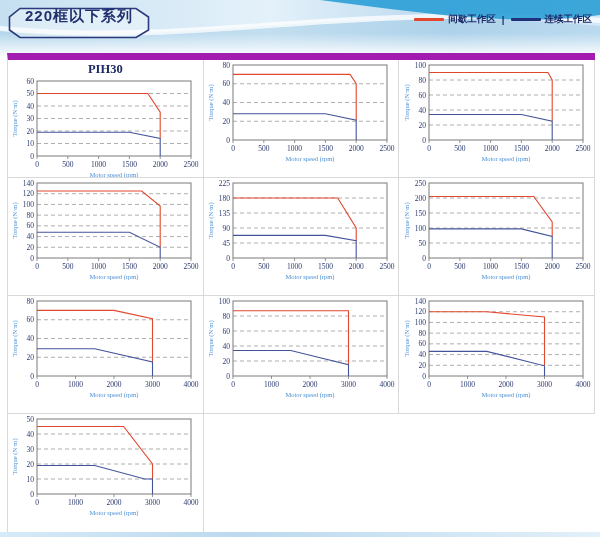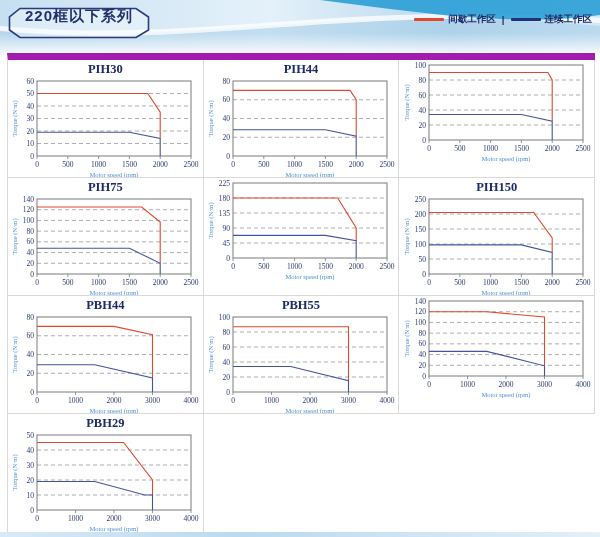--- a/index.html
+++ b/index.html
@@ -102,21 +102,20 @@
           <text x="24" y="20.1" text-anchor="end" class="tick">50</text>
           <text x="24" y="7.6" text-anchor="end" class="tick">60</text>
           <polyline points="27,17.5 137.88,17.5 150.2,36.25 150.2,62.5" fill="none" stroke="#e2482e" stroke-width="1.1"></polyline>
           <polyline points="27,56.25 119.39999999999999,56.25 150.2,62.5 150.2,80" fill="none" stroke="#44549c" stroke-width="1.1"></polyline>
           <text x="104" y="100.5" text-anchor="middle" class="axis-label">Motor speed (rpm)</text>
           <text x="7" y="42.5" text-anchor="middle" class="axis-label" transform="rotate(-90 7 42.5)">Torque (N·m)</text>
         </svg>
   </div>
 
   <div class="cell">
-    <div class="chart-title">PIH44</div>
     <svg class="chart" viewBox="0 0 190 102">
           <line x1="27" x2="181" y1="61.25" y2="61.25" stroke="#9a9a9a" stroke-width="0.8" stroke-dasharray="4 3"></line>
           <line x1="27" x2="181" y1="42.5" y2="42.5" stroke="#9a9a9a" stroke-width="0.8" stroke-dasharray="4 3"></line>
           <line x1="27" x2="181" y1="23.75" y2="23.75" stroke="#9a9a9a" stroke-width="0.8" stroke-dasharray="4 3"></line>
           <rect x="27" y="5" width="154" height="75" fill="none" stroke="#7a7a7a" stroke-width="1"></rect>
           <line x1="27" x2="27" y1="80" y2="83" stroke="#7a7a7a" stroke-width="0.8"></line>
           <text x="27" y="91" text-anchor="middle" class="tick">0</text>
           <line x1="57.8" x2="57.8" y1="80" y2="83" stroke="#7a7a7a" stroke-width="0.8"></line>
           <text x="57.8" y="91" text-anchor="middle" class="tick">500</text>
           <line x1="88.6" x2="88.6" y1="80" y2="83" stroke="#7a7a7a" stroke-width="0.8"></line>
@@ -165,21 +164,20 @@
           <text x="24" y="22.6" text-anchor="end" class="tick">80</text>
           <text x="24" y="7.6" text-anchor="end" class="tick">100</text>
           <polyline points="27,12.5 145.888,12.5 150.2,20 150.2,61.25" fill="none" stroke="#e2482e" stroke-width="1.1"></polyline>
           <polyline points="27,54.5 119.39999999999999,54.5 150.2,61.25 150.2,80" fill="none" stroke="#44549c" stroke-width="1.1"></polyline>
           <text x="104" y="100.5" text-anchor="middle" class="axis-label">Motor speed (rpm)</text>
           <text x="7" y="42.5" text-anchor="middle" class="axis-label" transform="rotate(-90 7 42.5)">Torque (N·m)</text>
         </svg>
   </div>
 
   <div class="cell">
-    <div class="chart-title">PIH75</div>
     <svg class="chart" viewBox="0 0 190 102">
           <line x1="27" x2="181" y1="69.28571428571429" y2="69.28571428571429" stroke="#9a9a9a" stroke-width="0.8" stroke-dasharray="4 3"></line>
           <line x1="27" x2="181" y1="58.57142857142857" y2="58.57142857142857" stroke="#9a9a9a" stroke-width="0.8" stroke-dasharray="4 3"></line>
           <line x1="27" x2="181" y1="47.85714285714286" y2="47.85714285714286" stroke="#9a9a9a" stroke-width="0.8" stroke-dasharray="4 3"></line>
           <line x1="27" x2="181" y1="37.142857142857146" y2="37.142857142857146" stroke="#9a9a9a" stroke-width="0.8" stroke-dasharray="4 3"></line>
           <line x1="27" x2="181" y1="26.42857142857143" y2="26.42857142857143" stroke="#9a9a9a" stroke-width="0.8" stroke-dasharray="4 3"></line>
           <line x1="27" x2="181" y1="15.714285714285722" y2="15.714285714285722" stroke="#9a9a9a" stroke-width="0.8" stroke-dasharray="4 3"></line>
           <rect x="27" y="5" width="154" height="75" fill="none" stroke="#7a7a7a" stroke-width="1"></rect>
           <line x1="27" x2="27" y1="80" y2="83" stroke="#7a7a7a" stroke-width="0.8"></line>
           <text x="27" y="91" text-anchor="middle" class="tick">0</text>
@@ -234,21 +232,20 @@
           <text x="24" y="22.6" text-anchor="end" class="tick">180</text>
           <text x="24" y="7.6" text-anchor="end" class="tick">225</text>
           <polyline points="27,20 131.72000000000003,20 150.2,50 150.2,62.66666666666667" fill="none" stroke="#e2482e" stroke-width="1.1"></polyline>
           <polyline points="27,57.33333333333333 119.39999999999999,57.33333333333333 150.2,62.66666666666667 150.2,80" fill="none" stroke="#44549c" stroke-width="1.1"></polyline>
           <text x="104" y="100.5" text-anchor="middle" class="axis-label">Motor speed (rpm)</text>
           <text x="7" y="42.5" text-anchor="middle" class="axis-label" transform="rotate(-90 7 42.5)">Torque (N·m)</text>
         </svg>
   </div>
 
   <div class="cell">
-    <div class="chart-title">PIH150</div>
     <svg class="chart" viewBox="0 0 190 102">
           <line x1="27" x2="181" y1="65" y2="65" stroke="#9a9a9a" stroke-width="0.8" stroke-dasharray="4 3"></line>
           <line x1="27" x2="181" y1="50" y2="50" stroke="#9a9a9a" stroke-width="0.8" stroke-dasharray="4 3"></line>
           <line x1="27" x2="181" y1="35" y2="35" stroke="#9a9a9a" stroke-width="0.8" stroke-dasharray="4 3"></line>
           <line x1="27" x2="181" y1="20" y2="20" stroke="#9a9a9a" stroke-width="0.8" stroke-dasharray="4 3"></line>
           <rect x="27" y="5" width="154" height="75" fill="none" stroke="#7a7a7a" stroke-width="1"></rect>
           <line x1="27" x2="27" y1="80" y2="83" stroke="#7a7a7a" stroke-width="0.8"></line>
           <text x="27" y="91" text-anchor="middle" class="tick">0</text>
           <line x1="57.8" x2="57.8" y1="80" y2="83" stroke="#7a7a7a" stroke-width="0.8"></line>
           <text x="57.8" y="91" text-anchor="middle" class="tick">500</text>
@@ -267,21 +264,20 @@
           <text x="24" y="22.6" text-anchor="end" class="tick">200</text>
           <text x="24" y="7.6" text-anchor="end" class="tick">250</text>
           <polyline points="27,18.500000000000007 131.72000000000003,18.500000000000007 150.2,44 150.2,58.400000000000006" fill="none" stroke="#e2482e" stroke-width="1.1"></polyline>
           <polyline points="27,50.9 119.39999999999999,50.9 150.2,58.400000000000006 150.2,80" fill="none" stroke="#44549c" stroke-width="1.1"></polyline>
           <text x="104" y="100.5" text-anchor="middle" class="axis-label">Motor speed (rpm)</text>
           <text x="7" y="42.5" text-anchor="middle" class="axis-label" transform="rotate(-90 7 42.5)">Torque (N·m)</text>
         </svg>
   </div>
 
   <div class="cell">
-    <div class="chart-title">PBH44</div>
     <svg class="chart" viewBox="0 0 190 102">
           <line x1="27" x2="181" y1="61.25" y2="61.25" stroke="#9a9a9a" stroke-width="0.8" stroke-dasharray="4 3"></line>
           <line x1="27" x2="181" y1="42.5" y2="42.5" stroke="#9a9a9a" stroke-width="0.8" stroke-dasharray="4 3"></line>
           <line x1="27" x2="181" y1="23.75" y2="23.75" stroke="#9a9a9a" stroke-width="0.8" stroke-dasharray="4 3"></line>
           <rect x="27" y="5" width="154" height="75" fill="none" stroke="#7a7a7a" stroke-width="1"></rect>
           <line x1="27" x2="27" y1="80" y2="83" stroke="#7a7a7a" stroke-width="0.8"></line>
           <text x="27" y="91" text-anchor="middle" class="tick">0</text>
           <line x1="65.5" x2="65.5" y1="80" y2="83" stroke="#7a7a7a" stroke-width="0.8"></line>
           <text x="65.5" y="91" text-anchor="middle" class="tick">1000</text>
           <line x1="104" x2="104" y1="80" y2="83" stroke="#7a7a7a" stroke-width="0.8"></line>
@@ -296,21 +292,20 @@
           <text x="24" y="26.35" text-anchor="end" class="tick">60</text>
           <text x="24" y="7.6" text-anchor="end" class="tick">80</text>
           <polyline points="27,14.375 104,14.375 142.5,22.8125 142.5,65.9375" fill="none" stroke="#e2482e" stroke-width="1.1"></polyline>
           <polyline points="27,52.8125 84.75,52.8125 142.5,65.9375 142.5,80" fill="none" stroke="#44549c" stroke-width="1.1"></polyline>
           <text x="104" y="100.5" text-anchor="middle" class="axis-label">Motor speed (rpm)</text>
           <text x="7" y="42.5" text-anchor="middle" class="axis-label" transform="rotate(-90 7 42.5)">Torque (N·m)</text>
         </svg>
   </div>
 
   <div class="cell">
-    <div class="chart-title">PBH55</div>
     <svg class="chart" viewBox="0 0 190 102">
           <line x1="27" x2="181" y1="65" y2="65" stroke="#9a9a9a" stroke-width="0.8" stroke-dasharray="4 3"></line>
           <line x1="27" x2="181" y1="50" y2="50" stroke="#9a9a9a" stroke-width="0.8" stroke-dasharray="4 3"></line>
           <line x1="27" x2="181" y1="35" y2="35" stroke="#9a9a9a" stroke-width="0.8" stroke-dasharray="4 3"></line>
           <line x1="27" x2="181" y1="20" y2="20" stroke="#9a9a9a" stroke-width="0.8" stroke-dasharray="4 3"></line>
           <rect x="27" y="5" width="154" height="75" fill="none" stroke="#7a7a7a" stroke-width="1"></rect>
           <line x1="27" x2="27" y1="80" y2="83" stroke="#7a7a7a" stroke-width="0.8"></line>
           <text x="27" y="91" text-anchor="middle" class="tick">0</text>
           <line x1="65.5" x2="65.5" y1="80" y2="83" stroke="#7a7a7a" stroke-width="0.8"></line>
           <text x="65.5" y="91" text-anchor="middle" class="tick">1000</text>
@@ -361,21 +356,20 @@
           <text x="24" y="18.314285714285724" text-anchor="end" class="tick">120</text>
           <text x="24" y="7.6" text-anchor="end" class="tick">140</text>
           <polyline points="27,15.714285714285722 84.75,15.714285714285722 142.5,21.07142857142857 142.5,69.82142857142857" fill="none" stroke="#e2482e" stroke-width="1.1"></polyline>
           <polyline points="27,55.35714285714286 84.75,55.35714285714286 142.5,69.82142857142857 142.5,80" fill="none" stroke="#44549c" stroke-width="1.1"></polyline>
           <text x="104" y="100.5" text-anchor="middle" class="axis-label">Motor speed (rpm)</text>
           <text x="7" y="42.5" text-anchor="middle" class="axis-label" transform="rotate(-90 7 42.5)">Torque (N·m)</text>
         </svg>
   </div>
 
   <div class="cell">
-    <div class="chart-title">PBH29</div>
     <svg class="chart" viewBox="0 0 190 102">
           <line x1="27" x2="181" y1="65" y2="65" stroke="#9a9a9a" stroke-width="0.8" stroke-dasharray="4 3"></line>
           <line x1="27" x2="181" y1="50" y2="50" stroke="#9a9a9a" stroke-width="0.8" stroke-dasharray="4 3"></line>
           <line x1="27" x2="181" y1="35" y2="35" stroke="#9a9a9a" stroke-width="0.8" stroke-dasharray="4 3"></line>
           <line x1="27" x2="181" y1="20" y2="20" stroke="#9a9a9a" stroke-width="0.8" stroke-dasharray="4 3"></line>
           <rect x="27" y="5" width="154" height="75" fill="none" stroke="#7a7a7a" stroke-width="1"></rect>
           <line x1="27" x2="27" y1="80" y2="83" stroke="#7a7a7a" stroke-width="0.8"></line>
           <text x="27" y="91" text-anchor="middle" class="tick">0</text>
           <line x1="65.5" x2="65.5" y1="80" y2="83" stroke="#7a7a7a" stroke-width="0.8"></line>
           <text x="65.5" y="91" text-anchor="middle" class="tick">1000</text>

